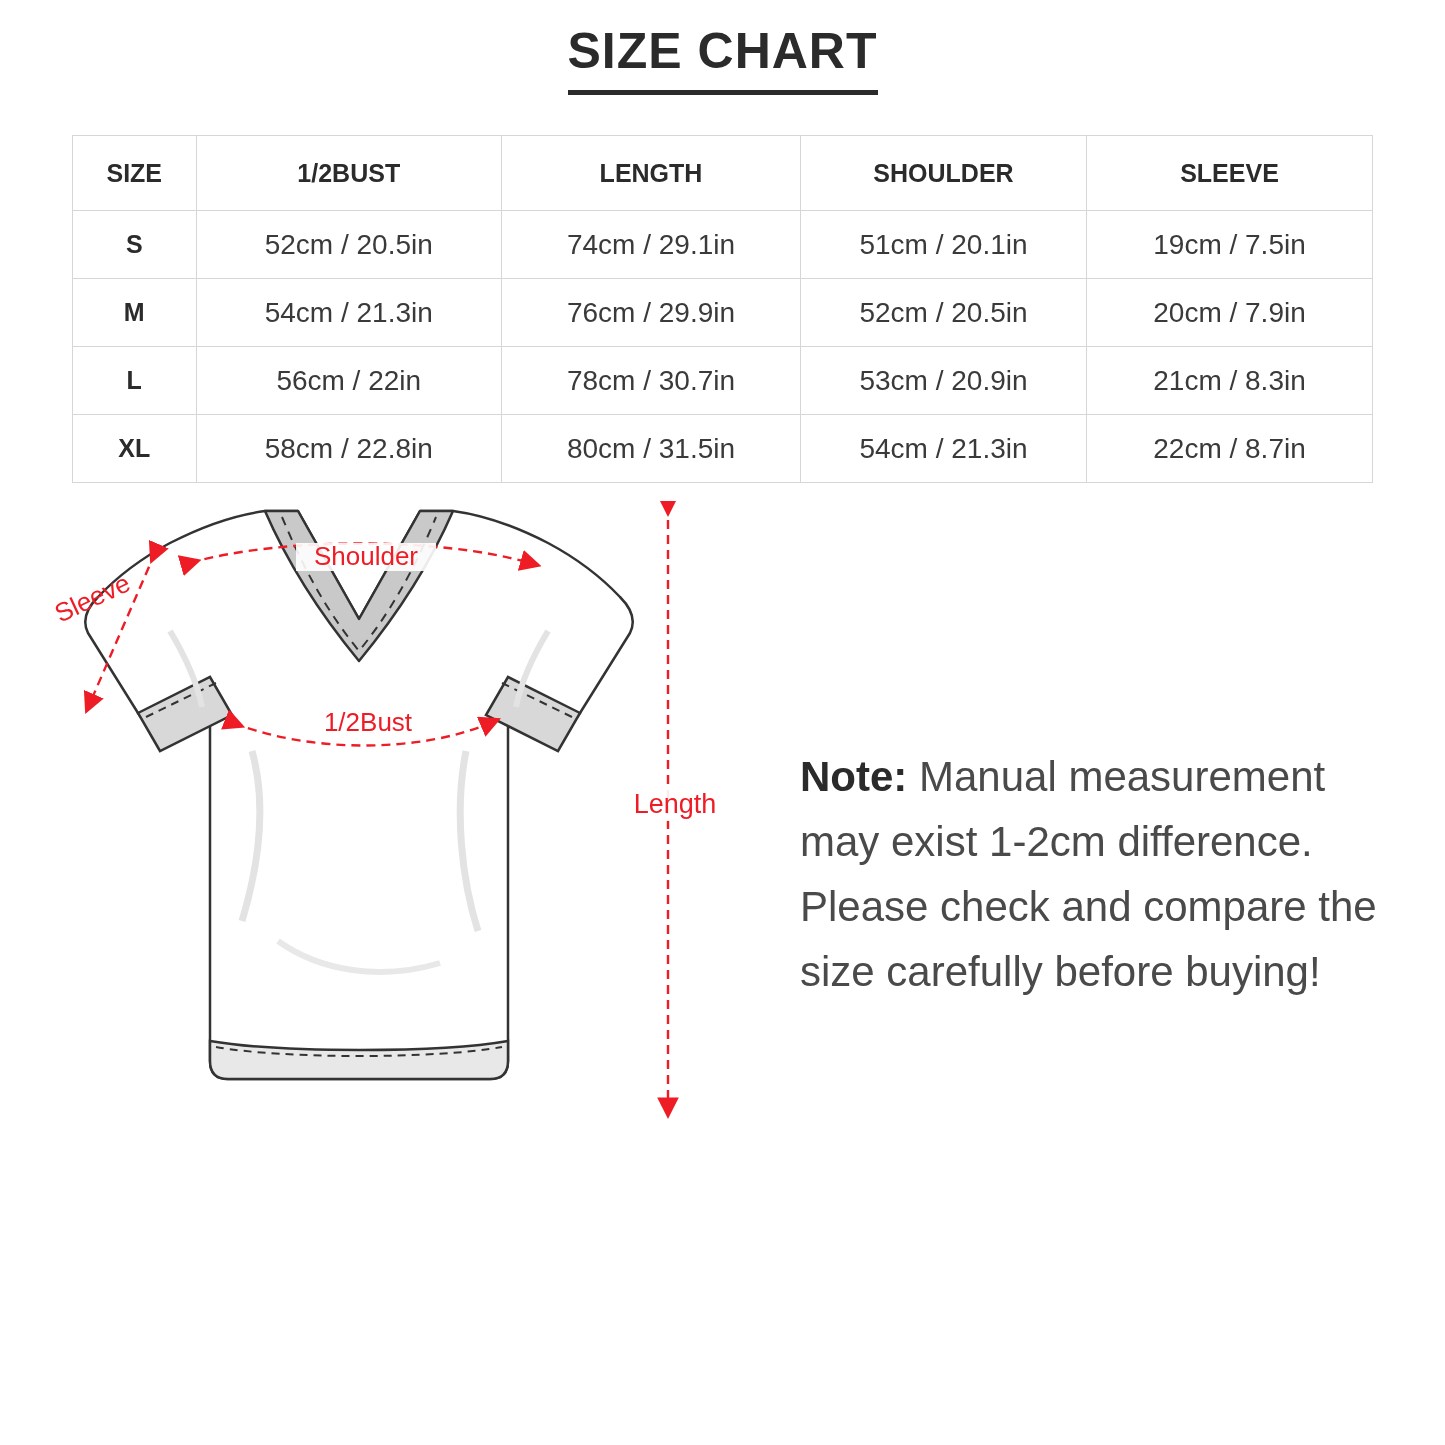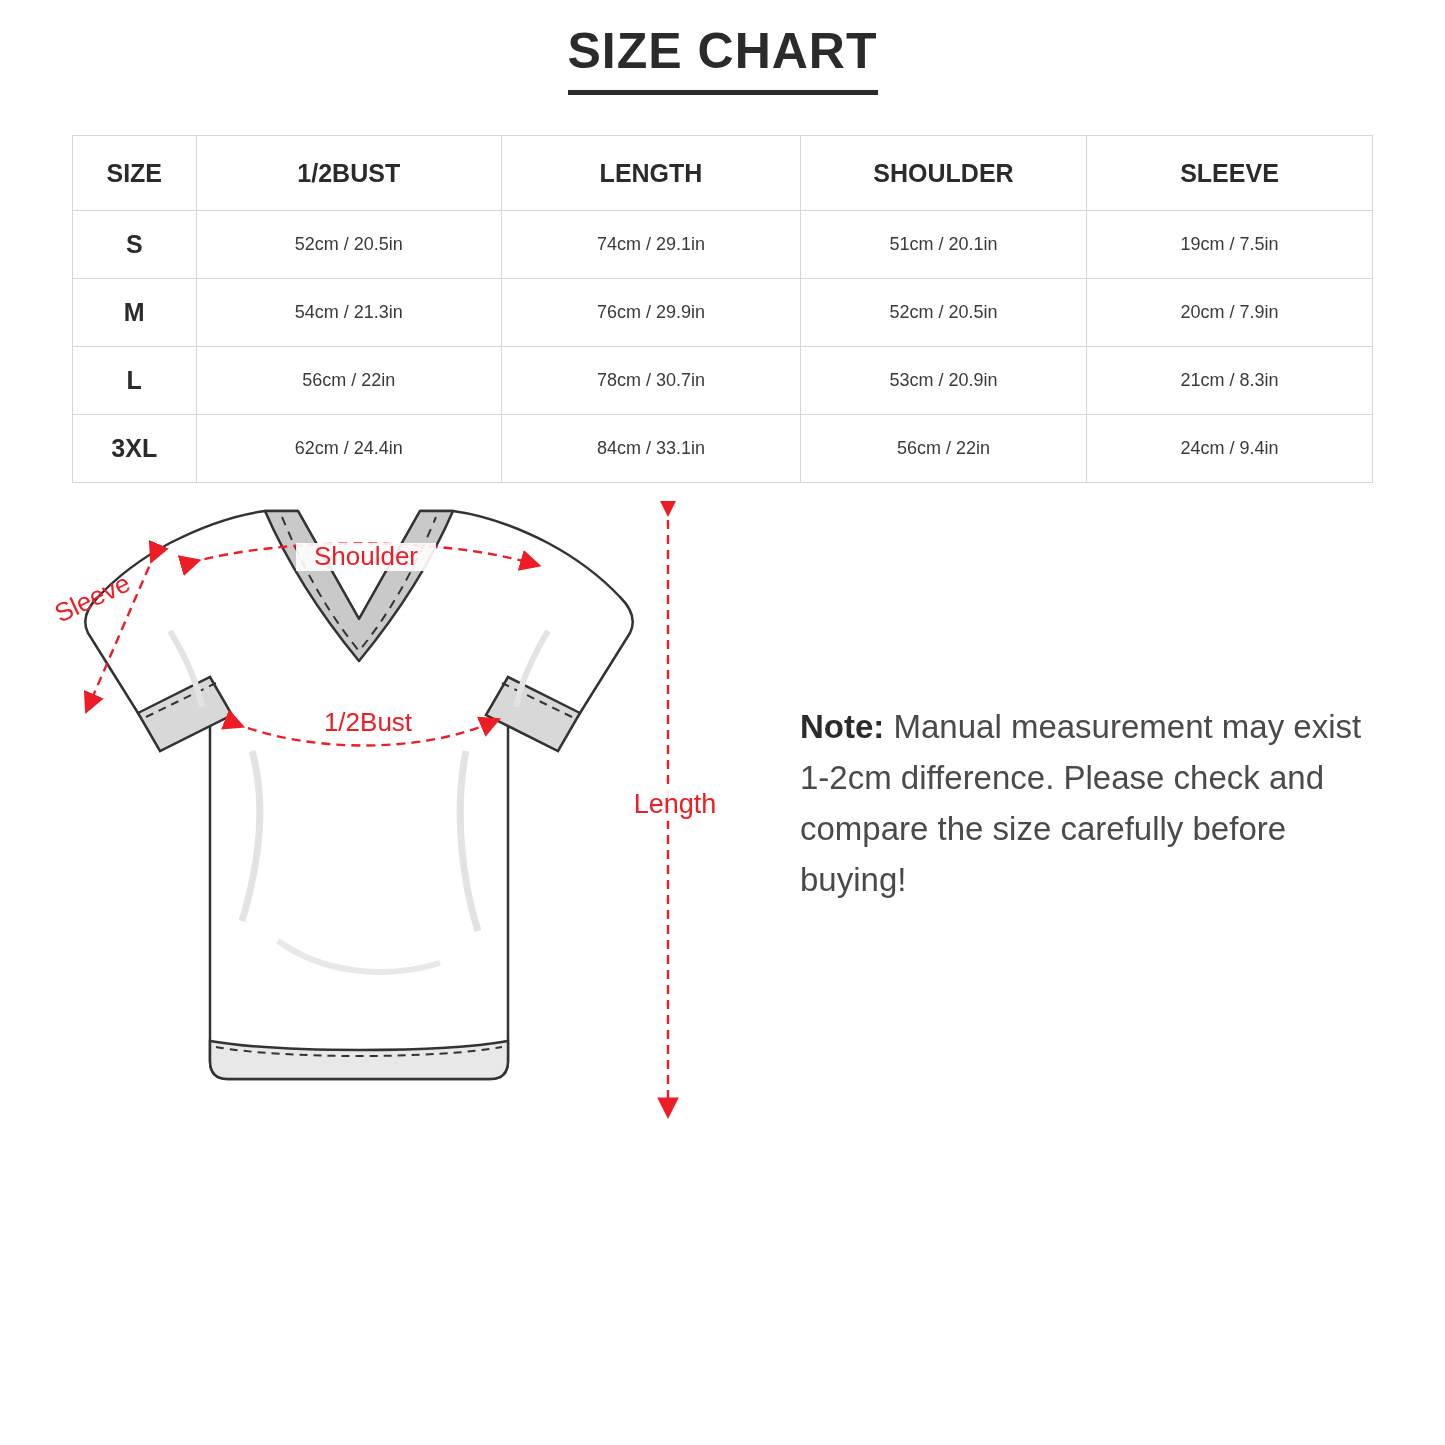--- a/index.html
+++ b/index.html
@@ -51,21 +51,21 @@
     text-align: center;
     color: #3a3a3a;
   }
   table.size-table th {
     font-size: 25px;
     font-weight: bold;
     height: 72px;
     color: #2b2b2b;
   }
   table.size-table td {
-    font-size: 18px;
+    font-size: 28px;
     height: 65px;
   }
   table.size-table td.size-cell {
     font-weight: bold;
     font-size: 25px;
     color: #2b2b2b;
   }
   col.c-size { width: 9.5%; }
   col.c-bust { width: 23.5%; }
   col.c-len  { width: 23%; }
@@ -85,23 +85,24 @@
     width: 700px;
     height: 620px;
   }
   .note-area {
     position: absolute;
     left: 800px;
     top: 200px;
     width: 580px;
   }
   .note-text {
-    font-size: 33px;
+    font-size: 42px;
     line-height: 1.55;
     color: #4a4a4a;
+    margin-top: 43px;
   }
   .note-text b {
     color: #2b2b2b;
     font-weight: bold;
   }
   svg.shirt-svg { display: block; }
   .lbl-red {
     fill: #ee1c25;
     font-family: "Liberation Sans", sans-serif;
     font-size: 26px;
@@ -155,25 +156,25 @@
           <td>20cm / 7.9in</td>
         </tr>
         <tr>
           <td class="size-cell">L</td>
           <td>56cm / 22in</td>
           <td>78cm / 30.7in</td>
           <td>53cm / 20.9in</td>
           <td>21cm / 8.3in</td>
         </tr>
         <tr>
-          <td class="size-cell">3XL</td>
-          <td>62cm / 24.4in</td>
-          <td>84cm / 33.1in</td>
-          <td>56cm / 22in</td>
-          <td>24cm / 9.4in</td>
+          <td class="size-cell">XL</td>
+          <td>58cm / 22.8in</td>
+          <td>80cm / 31.5in</td>
+          <td>54cm / 21.3in</td>
+          <td>22cm / 8.7in</td>
         </tr>
       </tbody>
     </table>
   </div>
 
   <div class="lower">
 
     <div class="shirt-area">
       <svg class="shirt-svg" width="700" height="620" viewBox="0 0 700 620" xmlns="http://www.w3.org/2000/svg">
         <defs>

